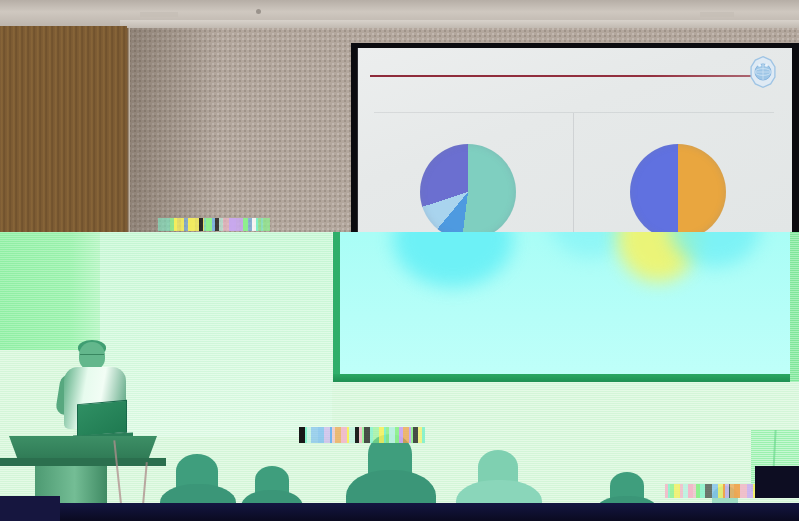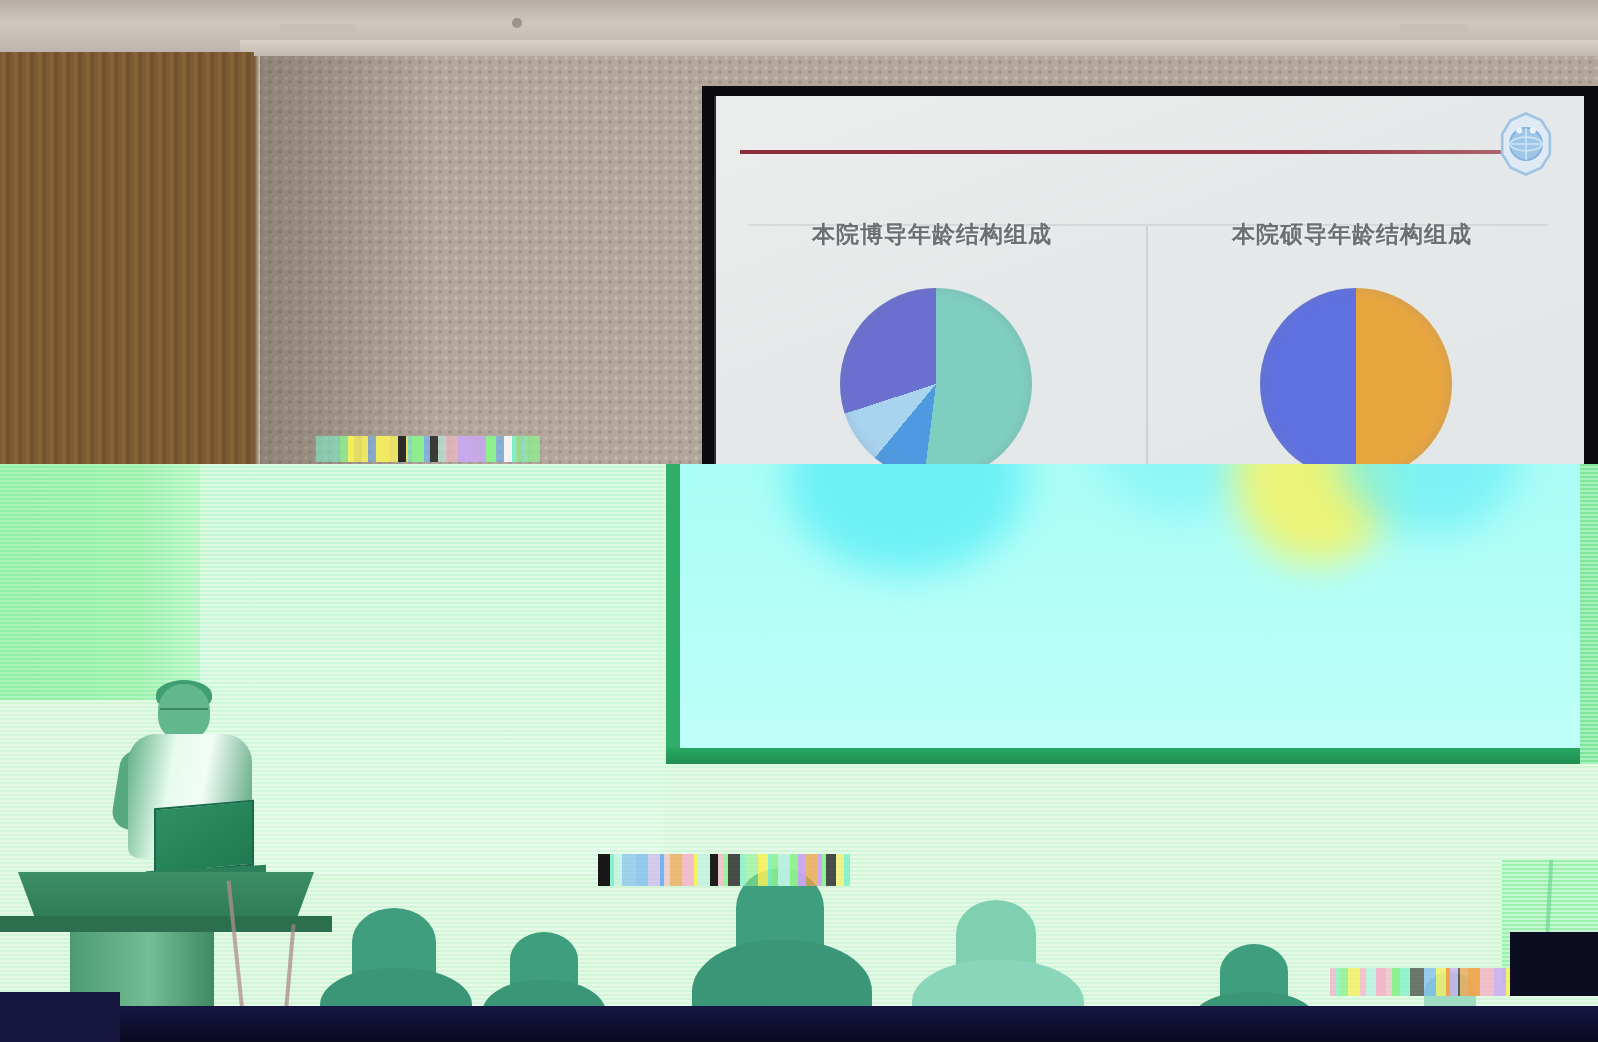--- a/index.html
+++ b/index.html
@@ -170,26 +170,24 @@
 
     <svg class="emblem" viewBox="0 0 40 40">
       <polygon points="20,2 29,6 34,14 34,26 29,34 20,38 11,34 6,26 6,14 11,6" fill="#dfeaf4" stroke="#9fc4e4" stroke-width="1.6"></polygon>
       <circle cx="20" cy="20" r="9.5" fill="#9ec6e6" stroke="#7fb0dd" stroke-width="1"></circle>
       <ellipse cx="20" cy="20" rx="9.5" ry="4" fill="none" stroke="#cfe4f5" stroke-width="1"></ellipse>
       <path d="M20 10.5 v19 M11 20 h18" stroke="#cfe4f5" stroke-width=".9" fill="none"></path>
       <circle cx="16" cy="12" r="1.8" fill="#eaf3fb"></circle>
       <circle cx="24" cy="12" r="1.8" fill="#eaf3fb"></circle>
     </svg>
 
-    <div class="panel-title left">本院博导年龄结构组成</div>
     <div class="pie-wrap left">
       <div class="pie" id="pie-left" style="background: conic-gradient(rgb(127, 207, 192) 0deg, rgb(127, 207, 192) 187.2deg, rgb(78, 154, 224) 187.2deg, rgb(78, 154, 224) 219.6deg, rgb(169, 212, 238) 219.6deg, rgb(169, 212, 238) 252deg, rgb(107, 111, 208) 252deg, rgb(107, 111, 208) 360deg);"></div>
     </div>
 
-    <div class="panel-title right">本院硕导年龄结构组成</div>
     <div class="pie-wrap right">
       <div class="pie" id="pie-right" style="background: conic-gradient(rgb(233, 166, 63) 0deg, rgb(233, 166, 63) 180deg, rgb(96, 113, 224) 180deg, rgb(96, 113, 224) 360deg);"></div>
     </div>
   </div>
 
   <div class="glitch glitch-wall" id="glitch-wall">
       <span style="width:10px;background:#7ef0c8;opacity:0.58"></span>
       <span style="width:5px;background:#7ef0c8;opacity:0.61"></span>
       <span style="width:5px;background:#8ef08e;opacity:0.83"></span>
       <span style="width:4px;background:#f6f05c;opacity:0.97"></span>

